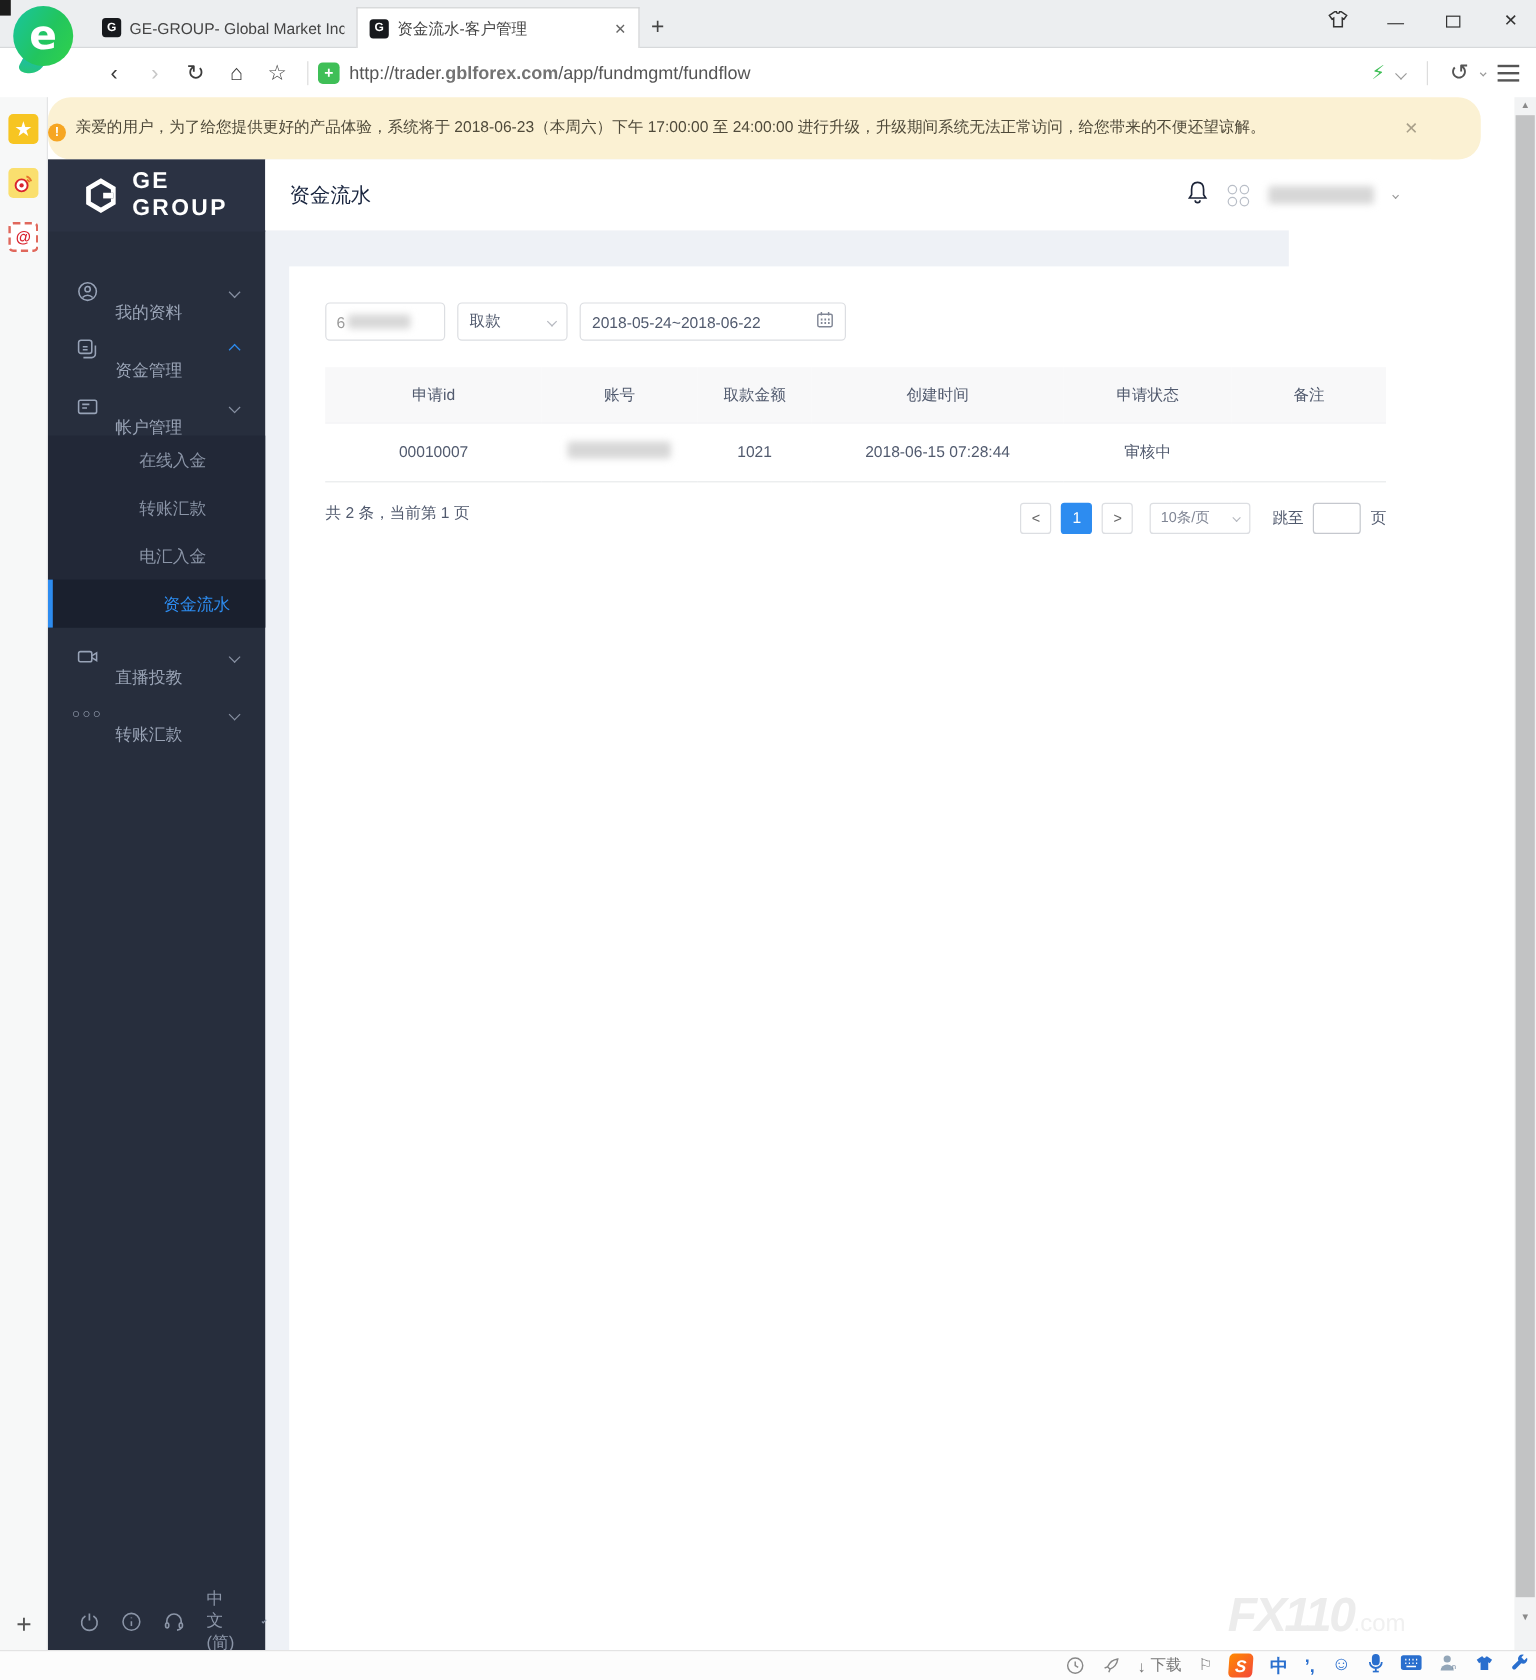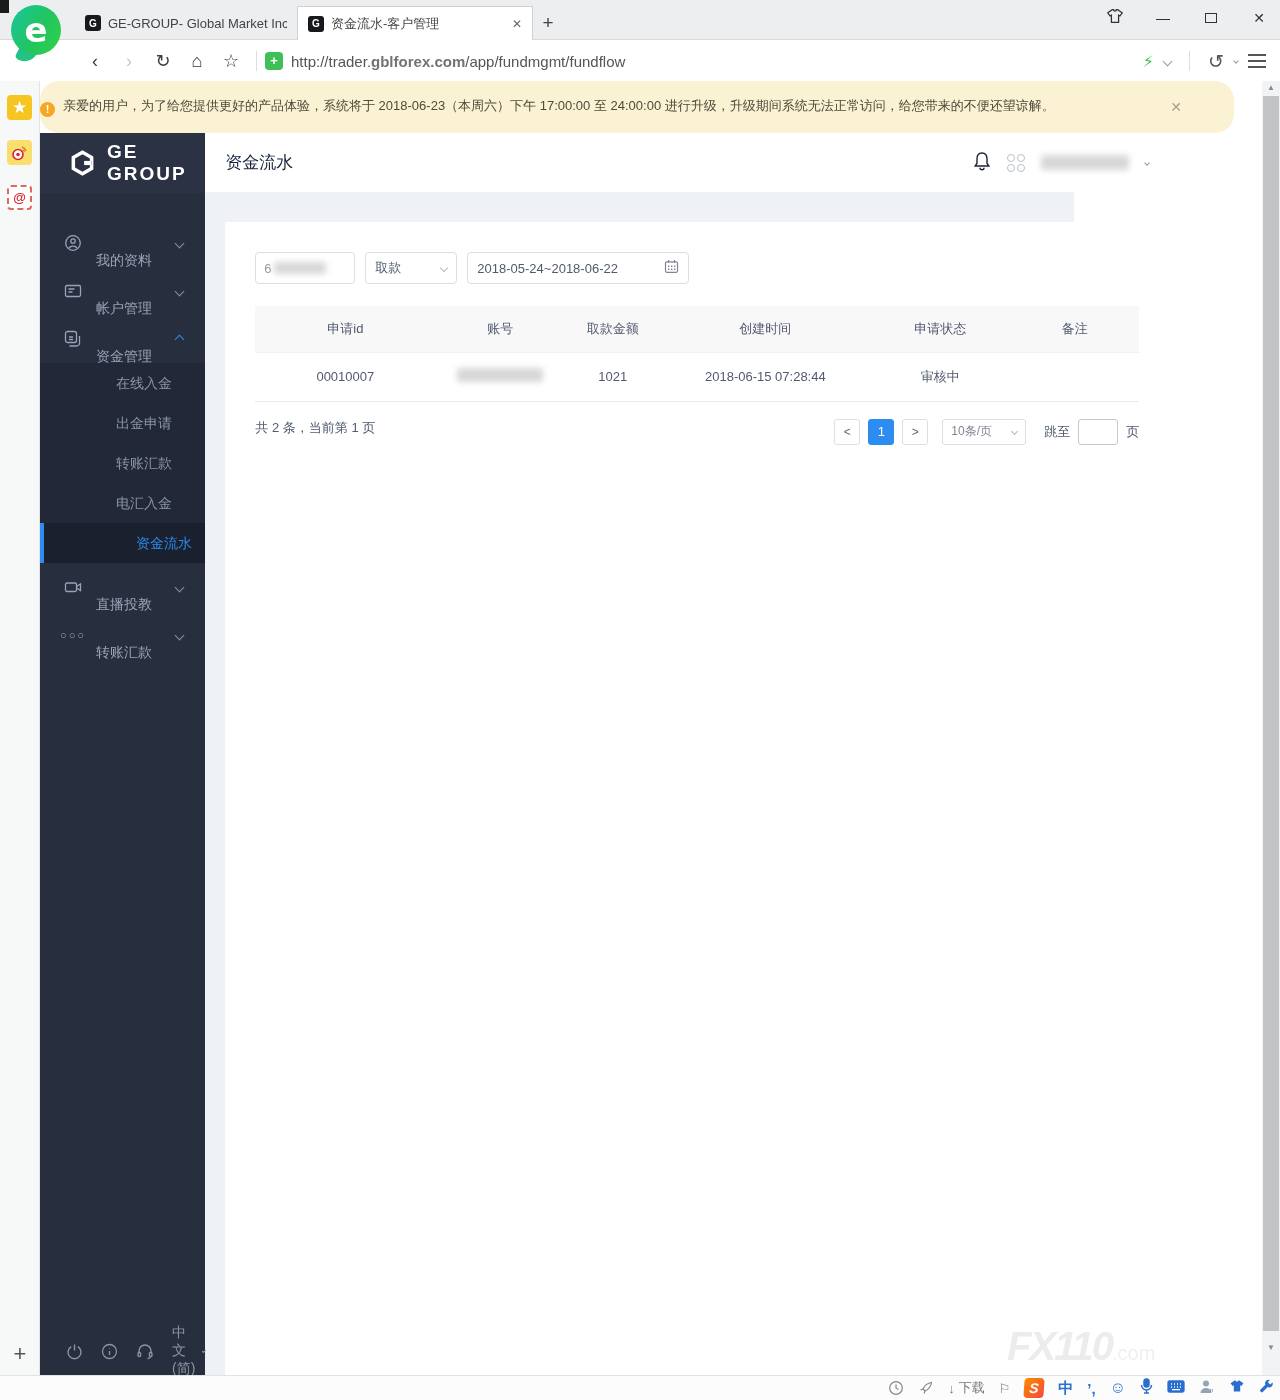--- a/index.html
+++ b/index.html
@@ -64,21 +64,21 @@
   .mitem{height:48px;display:flex;align-items:center;padding:0 22px 0 24px;color:#9aa4b6;font-size:14px;cursor:default;}
   .mitem .ic{width:18px;height:18px;margin-right:14px;display:flex;align-items:center;justify-content:center;}
   .mitem .lbl{flex:1;margin-top:36px;}
   .mitem .chev{color:#8790a2;}
   .submenu{background:#222837;}
   .sitem{height:40px;line-height:40px;padding-left:76px;color:#8b95a7;font-size:14px;cursor:default;}
   .sitem.active{color:#2d8cf0;background:#1a202e;border-left:4px solid #2d8cf0;padding-left:92px;}
   .dots3{letter-spacing:2px;color:#9aa4b6;font-size:11px;}
   #sidebar-footer{height:40px;display:flex;align-items:center;gap:18px;padding-left:26px;color:#8b95a7;font-size:14px;margin-bottom:4px;}
   #sidebar-footer svg{display:block;}
-  .lang{display:flex;align-items:center;gap:6px;}
+  .lang{display:flex;align-items:center;gap:22px;}
 
   #main{flex:1;position:relative;display:flex;flex-direction:column;}
   #main-header{height:59px;background:#fff;display:flex;align-items:center;padding:0 28px 0 20px;}
   #page-title{font-size:17px;color:#17233d;font-weight:500;}
   #header-right{margin-left:auto;display:flex;align-items:center;gap:16px;}
   .avatar-grid{display:grid;grid-template-columns:8px 8px;grid-gap:2px;filter:blur(0.6px);}
   .avatar-grid i{width:8px;height:8px;border:1.4px solid #b9bec7;border-radius:50%;}
   .blur-bar{display:inline-block;background:#d7d7d7;border-radius:2px;filter:blur(3px);}
   .user-name-blur{width:88px;height:15px;}
 
@@ -220,41 +220,40 @@
               <circle cx="9" cy="7" r="2.2"></circle>
               <path d="M4.8 14 a5.5 5.5 0 0 1 8.4 0"></path>
             </svg>
           </span>
         <span class="lbl">我的资料</span>
         <span class="chev"></span>
       </div>
       <div class="mitem">
         <span class="ic">
             <svg width="18" height="18" viewBox="0 0 18 18" fill="none" stroke="#98a3b7" stroke-width="1.3">
-              <rect x="1.5" y="3.5" width="15" height="11" rx="1.5"></rect>
-              <path d="M4.5 7 h6 M4.5 10 h4"></path>
-            </svg>
-          </span>
-        <span class="lbl">帐户管理</span>
-        <span class="chev"></span>
-      </div>
-      <div class="mitem">
-        <span class="ic">
-            <svg width="18" height="18" viewBox="0 0 18 18" fill="none" stroke="#98a3b7" stroke-width="1.3">
               <rect x="1.5" y="1.5" width="11" height="11" rx="2"></rect>
               <path d="M15.5 6 v7 a3 3 0 0 1 -3 3 h-7"></path>
               <path d="M5 7 h4 M5 9.5 h4"></path>
             </svg>
           </span>
         <span class="lbl">资金管理</span>
         <span class="chev up" style="color:#2d8cf0"></span>
       </div>
+      <div class="mitem">
+        <span class="ic">
+            <svg width="18" height="18" viewBox="0 0 18 18" fill="none" stroke="#98a3b7" stroke-width="1.3">
+              <rect x="1.5" y="3.5" width="15" height="11" rx="1.5"></rect>
+              <path d="M4.5 7 h6 M4.5 10 h4"></path>
+            </svg>
+          </span>
+        <span class="lbl">帐户管理</span>
+        <span class="chev"></span>
+      </div>
       <div class="submenu">
         <div class="sitem">在线入金</div>
-        <div class="sitem">出金申请</div>
         <div class="sitem">转账汇款</div>
         <div class="sitem">电汇入金</div>
         <div class="sitem active">资金流水</div>
       </div>
       <div class="mitem">
         <span class="ic">
             <svg width="18" height="18" viewBox="0 0 18 18" fill="none" stroke="#98a3b7" stroke-width="1.3">
               <rect x="1.5" y="5" width="11" height="8.5" rx="1.5"></rect>
               <path d="M12.5 8.5 l4-2.5 v6.5 l-4-2.5"></path>
             </svg>

